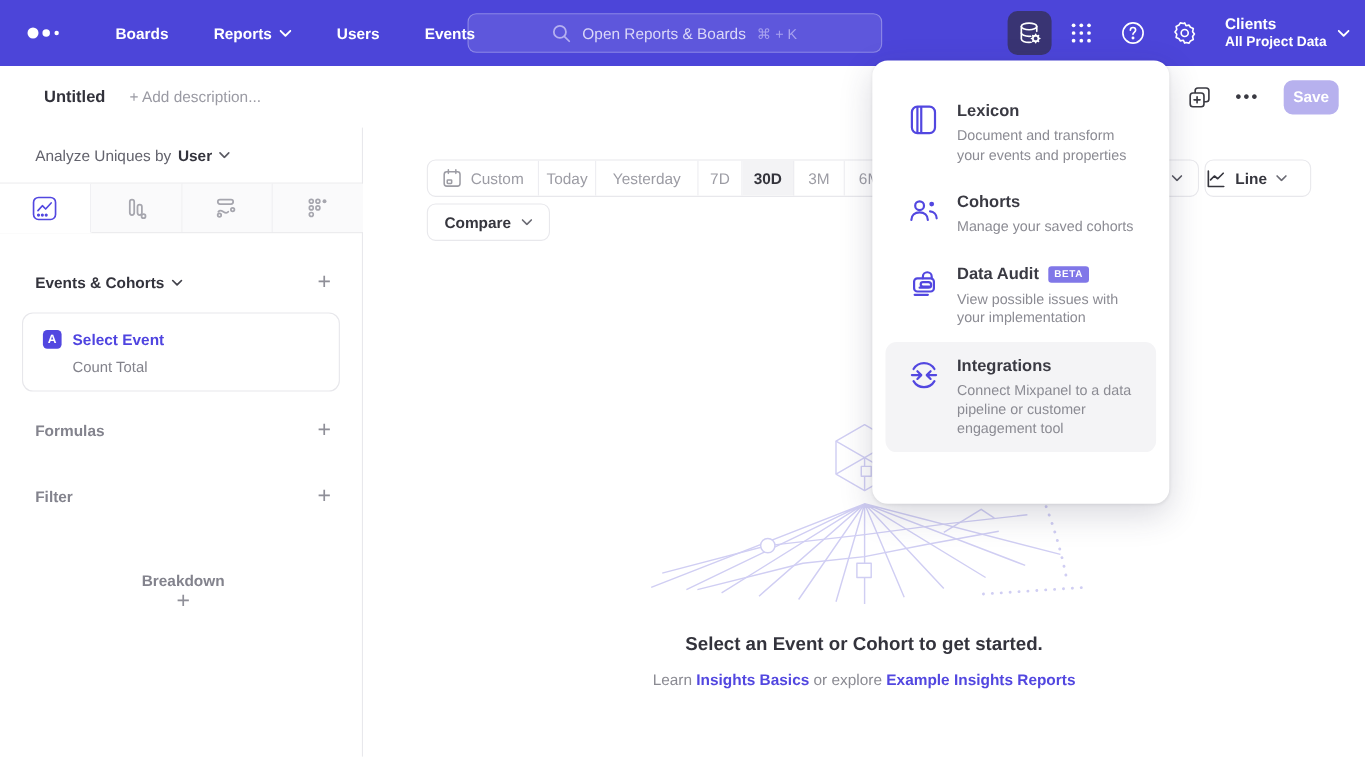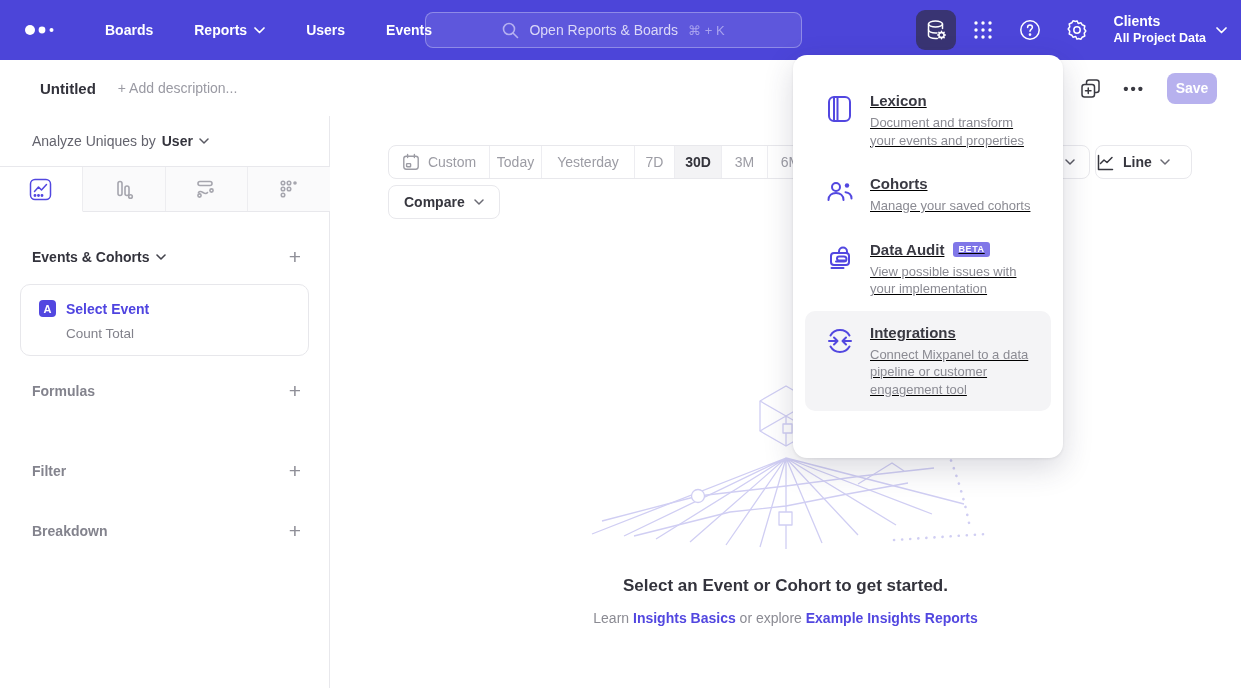--- a/index.html
+++ b/index.html
@@ -81,21 +81,21 @@
   .wireframe { position:absolute; left:260px; top:250px; pointer-events:none; }
   .empty-heading { position:absolute; left:0; right:0; top:460px; text-align:center; font-size:17px;
                    font-weight:700; color:#33333c; }
   .empty-links { position:absolute; left:0; right:0; top:494px; text-align:center; font-size:14px; color:#8b8b93; }
   .empty-links a { color:#5247e0; font-weight:600; text-decoration:none; cursor:pointer; }
 
   
   .menu-panel { position:absolute; left:793px; top:55px; width:270px; height:403px; background:#fff;
                 border-radius:14px; z-index:50; padding:24px 12px 12px;
                 box-shadow:0 10px 30px rgba(45,45,80,0.18), 0 1px 3px rgba(0,0,0,0.08); }
-  .menu-item { display:flex; gap:15px; padding:13px 14px 13px 20px; border-radius:10px; cursor:pointer;text-decoration:underline; }
+  .menu-item { display:flex; gap:15px; padding:13px 14px 13px 20px; border-radius:10px; cursor:pointer; }
   .menu-item.hover { background:#f4f4f6; }
   .menu-icon { width:30px; flex:0 0 30px; color:#5247e0; padding-top:2px; }
   .menu-title { font-size:15px; font-weight:600; color:#3a3a43; margin-bottom:5px; display:flex; align-items:center; }
   .menu-desc { font-size:13px; color:#8b8b93; line-height:1.35; }
   .beta-badge { display:inline-block; margin-left:9px; background:#8077e8; color:#fff; font-size:9px;
                 font-weight:700; letter-spacing:0.6px; padding:2.5px 5px; border-radius:3px; }
 </style>
 </head>
 <body>
 
@@ -262,25 +262,25 @@
       <div class="event-letter">A</div>
       <div class="event-title">Select Event</div>
     </div>
     <div class="event-sub">Count Total</div>
   </div>
 
   <div class="section-head" style="top:264px;">
     <div class="section-label">Formulas</div>
     <div class="plus-btn">+</div>
   </div>
-  <div class="section-head" style="top:344px;">
+  <div class="section-head" style="top:324px;">
     <div class="section-label">Filter</div>
     <div class="plus-btn">+</div>
   </div>
-  <div class="section-head" style="top:404px;">
+  <div class="section-head" style="top:404px;flex-direction:column;">
     <div class="section-label">Breakdown</div>
     <div class="plus-btn">+</div>
   </div>
 </div>
 
 <div class="main">
 
   <div class="date-control">
     <div class="seg" style="width:101px;">
       <svg width="18" height="18" viewBox="0 0 18 18" fill="none" stroke="#9c9ca4" stroke-width="1.4" stroke-linecap="round">

